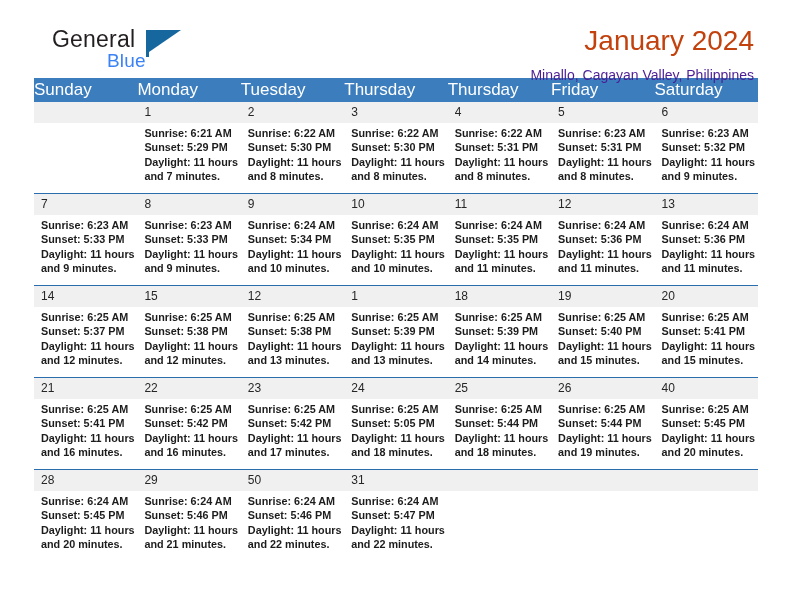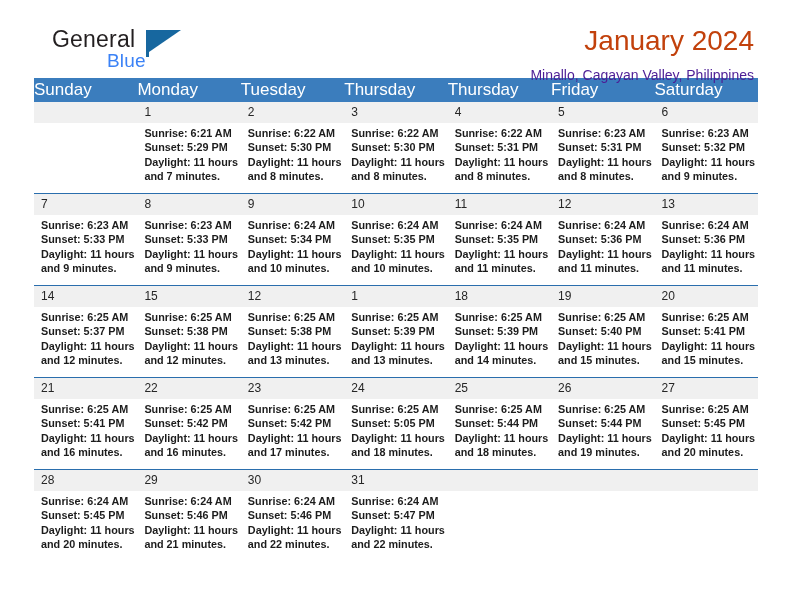--- a/index.html
+++ b/index.html
@@ -343,21 +343,21 @@
         </td>
       </tr>
 
       <tr class="num-row">
         <td>21</td>
         <td>22</td>
         <td>23</td>
         <td>24</td>
         <td>25</td>
         <td>26</td>
-        <td>27</td>
+        <td>40</td>
       </tr>
       <tr class="info-row">
         <td>
           <div class="info-line">Sunrise: 6:25 AM</div>
           <div class="info-line">Sunset: 5:41 PM</div>
           <div class="info-line">Daylight: 11 hours</div>
           <div class="info-line">and 16 minutes.</div>
         </td>
         <td>
           <div class="info-line">Sunrise: 6:25 AM</div>
@@ -393,21 +393,21 @@
           <div class="info-line">Sunrise: 6:25 AM</div>
           <div class="info-line">Sunset: 5:45 PM</div>
           <div class="info-line">Daylight: 11 hours</div>
           <div class="info-line">and 20 minutes.</div>
         </td>
       </tr>
 
       <tr class="num-row">
         <td>28</td>
         <td>29</td>
-        <td>30</td>
+        <td>50</td>
         <td>31</td>
         <td></td>
         <td></td>
         <td></td>
       </tr>
       <tr class="info-row">
         <td>
           <div class="info-line">Sunrise: 6:24 AM</div>
           <div class="info-line">Sunset: 5:45 PM</div>
           <div class="info-line">Daylight: 11 hours</div>

